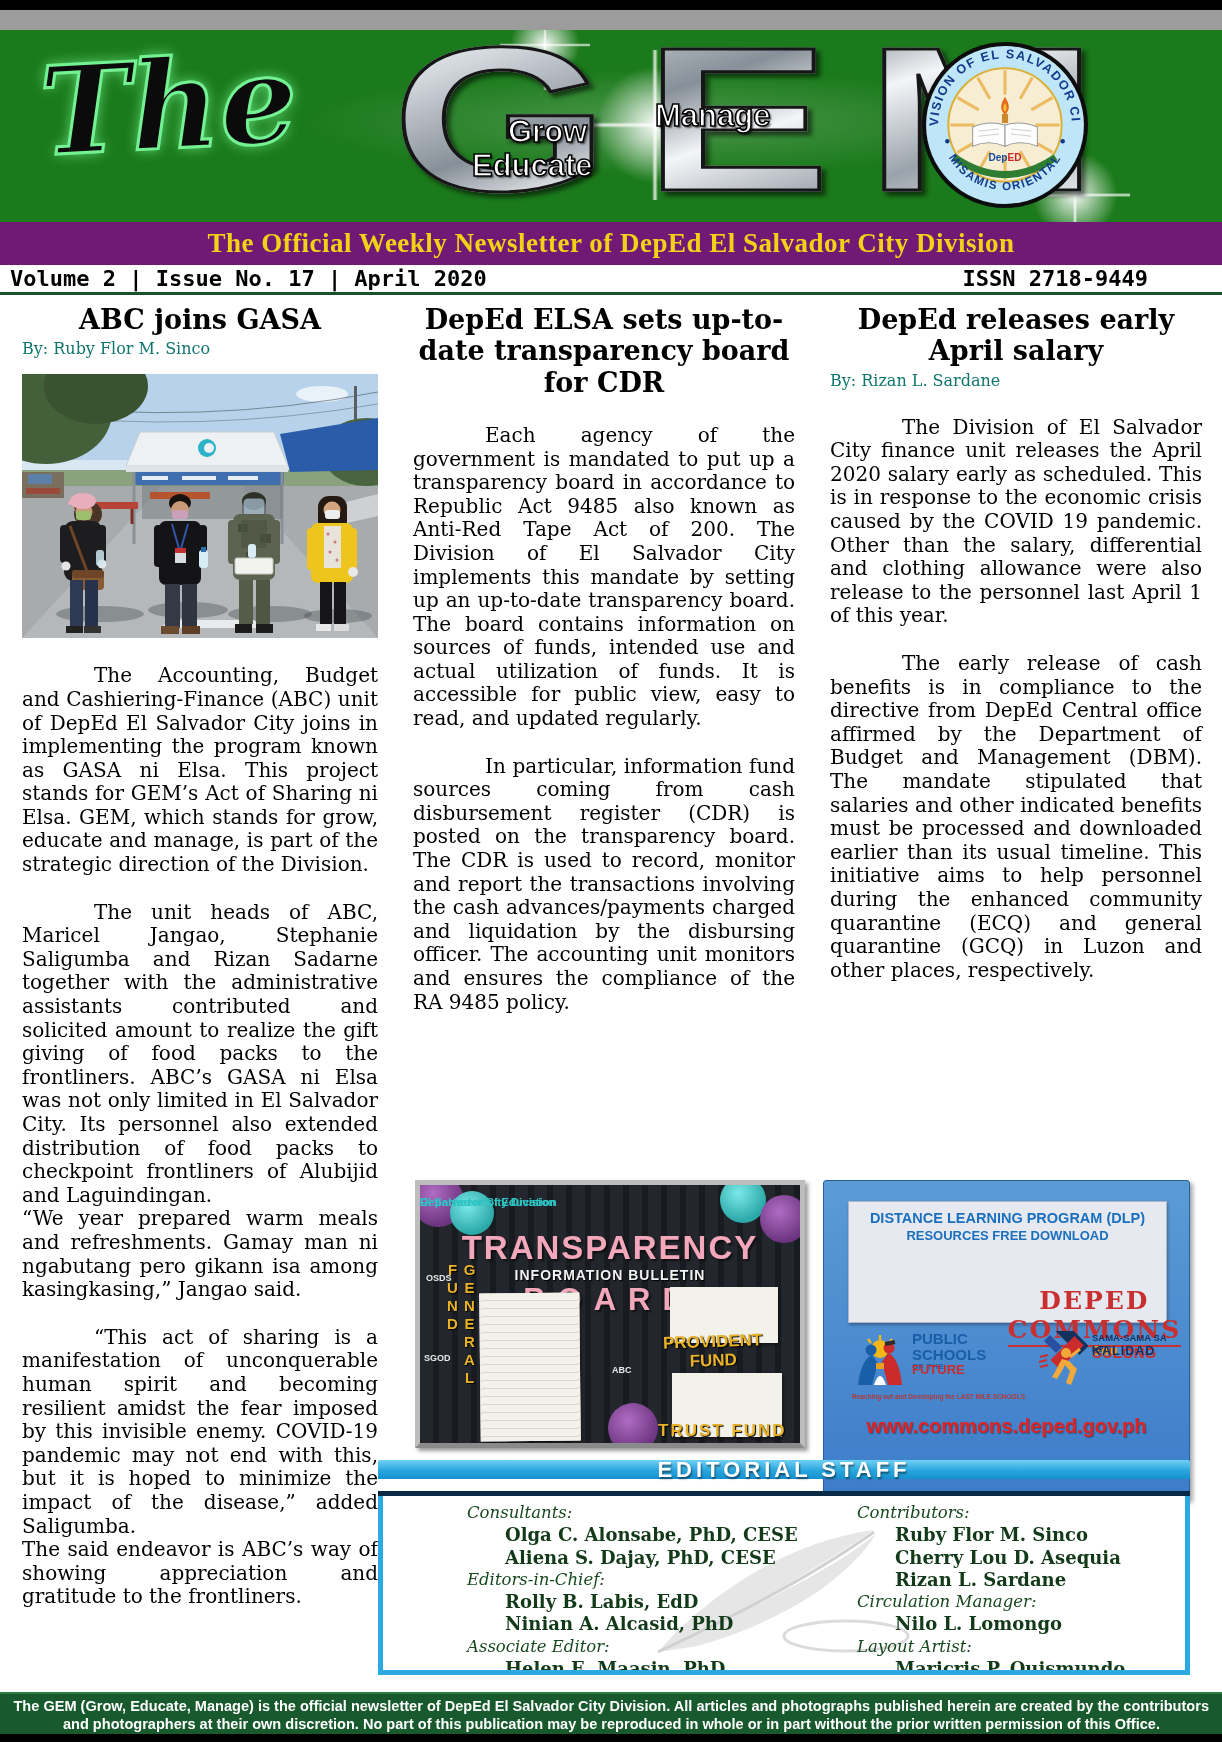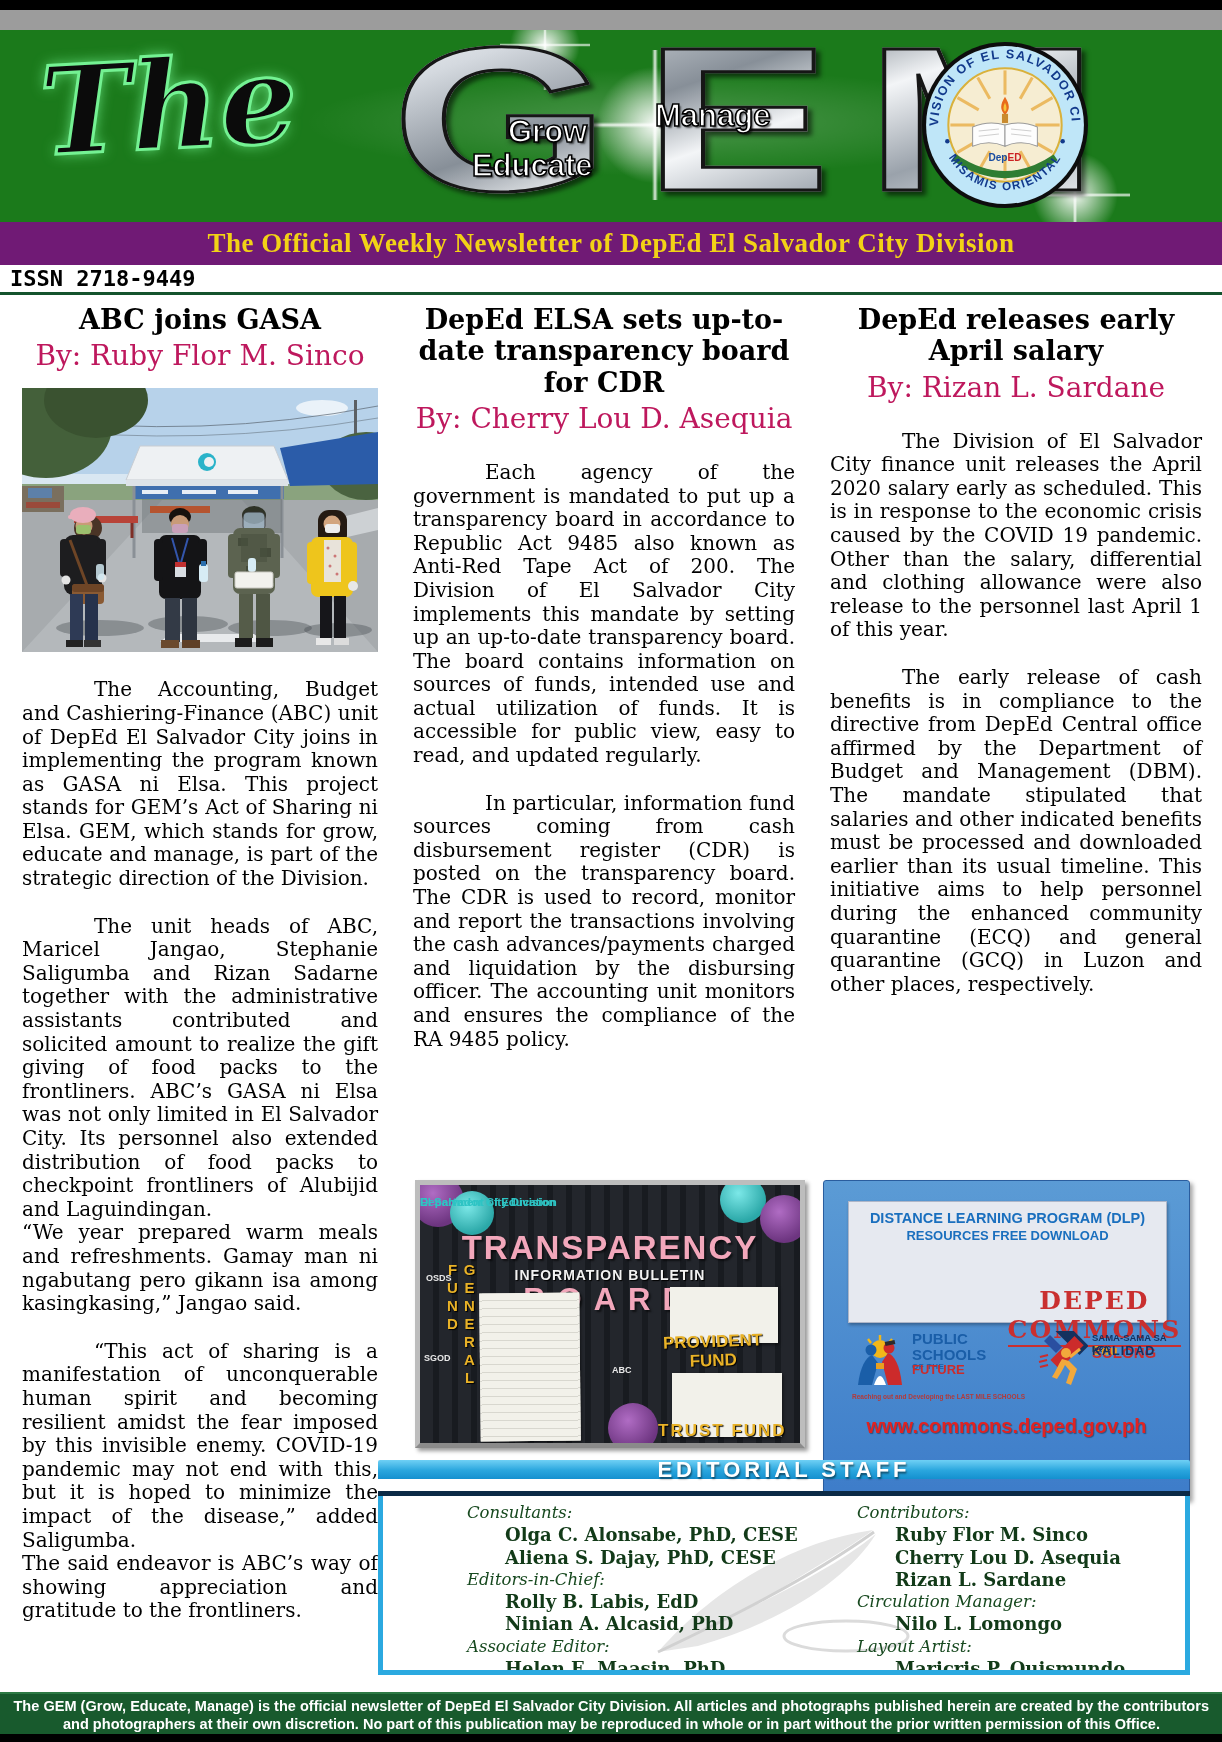--- a/index.html
+++ b/index.html
@@ -44,21 +44,21 @@
     display:flex;align-items:center;justify-content:space-between;padding:0 74px 0 10px;box-sizing:border-box;}
   .volume-bar span{font-family:"DejaVu Sans Mono",monospace;font-weight:bold;font-size:22px;color:#000;white-space:pre;}
   .green-rule{position:absolute;left:0;top:292px;width:1222px;height:3px;background:#14532d;}
 
   
   .col{position:absolute;top:296px;}
   .col1{left:22px;width:356px;}
   .col2{left:413px;width:382px;}
   .col3{left:830px;width:372px;}
   .headline{font-weight:bold;font-size:27px;line-height:1.16;text-align:center;color:#000;margin:8px 0 2px;}
-  .byline{font-size:28px;text-align:center;color:#be185d;margin:4px 0 0;}
+  .byline{font-size:16px;color:#0f766e;margin:4px 0 0;}
   .body-copy{margin-top:26px;}
   .para{font-size:20px;line-height:23.6px;text-align:justify;color:#000;margin:0;}
   .para.indent{text-indent:72px;}
   .para.gap{margin-top:24px;}
 
   .photo1{width:356px;height:264px;margin:16px 0 8px;display:block;}
 
   
   .board{position:absolute;left:415px;top:1180px;width:390px;height:268px;box-sizing:border-box;
     border:5px solid #bdbdbd;border-bottom-color:#8a8a8a;
@@ -217,20 +217,21 @@
       </text>
       <circle cx="27" cy="100" r="2.2" fill="#123a8c"></circle>
         <circle cx="141" cy="100" r="2.2" fill="#123a8c"></circle>
     </svg>
   </header>
 
   <div class="tagline-bar">
     <span>The Official Weekly Newsletter of DepEd El Salvador City Division</span>
   </div>
   <div class="volume-bar">
+    <span>Volume 2 | Issue No. 17 | April 2020</span>
     <span>ISSN 2718-9449</span>
   </div>
   <div class="green-rule"></div>
 
   <section class="col col1">
     <h2 class="headline">ABC joins GASA</h2>
     <div class="byline">By: Ruby Flor M. Sinco</div>
 
     <svg class="photo1" viewBox="0 0 356 264" preserveAspectRatio="none">
       <rect width="356" height="118" fill="#b7d2ea"></rect>
@@ -352,21 +353,20 @@
       <p class="para indent">The Accounting, Budget and Cashiering-Finance (ABC) unit of DepEd El Salvador City joins in implementing the program known as GASA ni Elsa. This project stands for GEM’s Act of Sharing ni Elsa.  GEM, which stands for grow, educate and manage, is part of the strategic direction of the Division.</p>
       <p class="para indent gap">The unit heads of ABC, Maricel Jangao, Stephanie Saligumba and Rizan Sadarne together with the administrative assistants contributed and solicited amount to realize the gift giving of food packs to the frontliners. ABC’s GASA ni Elsa was not only limited in El Salvador City.  Its personnel also extended distribution of food packs to checkpoint frontliners of Alubijid and Laguindingan.</p>
       <p class="para">“We year prepared warm meals and refreshments. Gamay man ni ngabutang pero gikann isa among kasingkasing,” Jangao said.</p>
       <p class="para indent gap">“This act of sharing is a manifestation of unconquerable human spirit and becoming resilient amidst the fear imposed by this invisible enemy. COVID-19 pandemic may not end with this, but it is hoped to minimize the impact of the disease,” added Saligumba.</p>
       <p class="para">The said endeavor is ABC’s way of showing appreciation and gratitude to the frontliners.</p>
     </div>
   </section>
 
   <section class="col col2">
     <h2 class="headline">DepEd ELSA sets up-to-date transparency board for CDR</h2>
-    <div class="byline">By: Cherry Lou D. Asequia</div>
     <div class="body-copy">
       <p class="para indent">Each agency of the government is mandated to put up a transparency board in accordance to Republic Act 9485 also known as Anti-Red Tape Act of 200.  The Division of El Salvador City implements this mandate by setting up an up-to-date transparency board.  The board contains information on sources of funds, intended use and actual utilization of funds.  It is accessible for public view, easy to read, and updated regularly.</p>
       <p class="para indent gap">In particular, information fund sources coming from cash disbursement register (CDR) is posted on the transparency board. The CDR is used to record, monitor and report the transactions involving the cash advances/payments charged and liquidation by the disbursing officer. The accounting unit monitors and ensures the compliance of the RA 9485  policy.</p>
     </div>
   </section>
 
   <section class="col col3">
     <h2 class="headline">DepEd releases early April salary</h2>
     <div class="byline">By: Rizan L. Sardane</div>
     <div class="body-copy">

